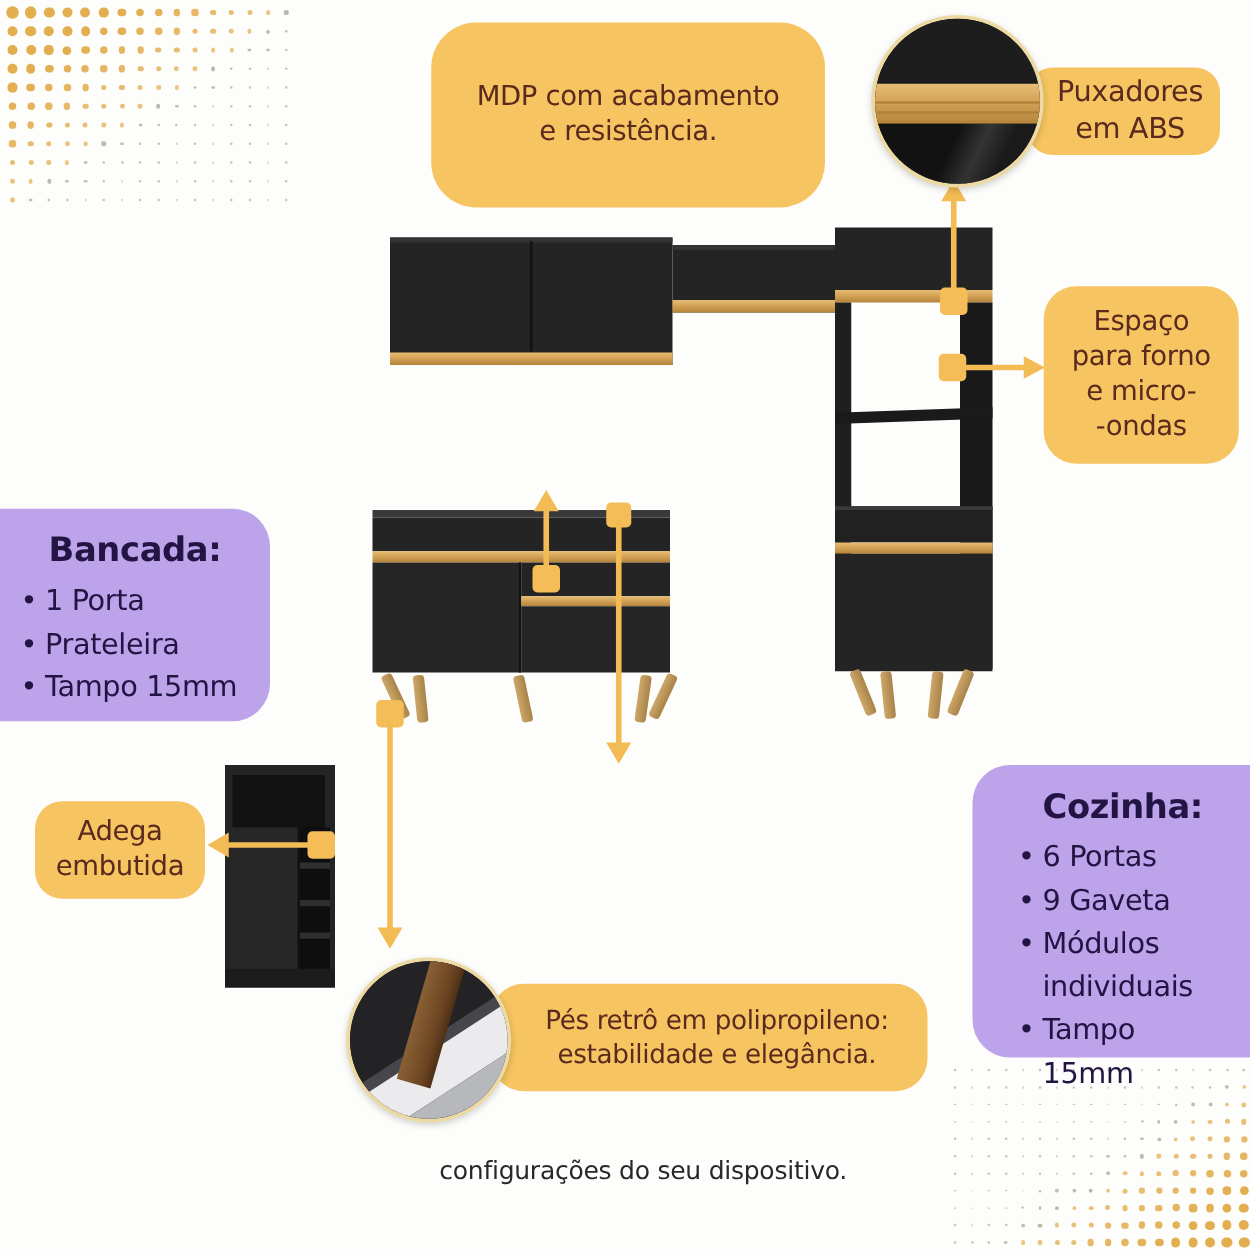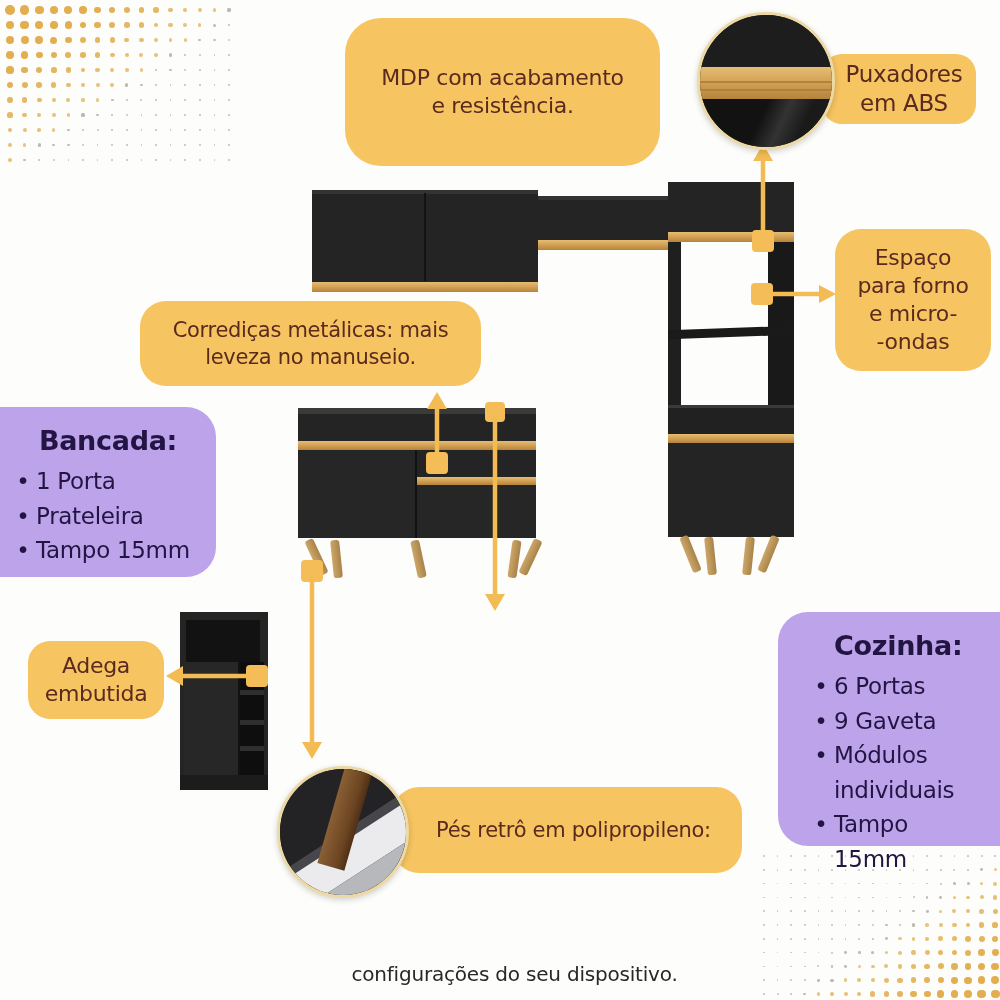--- a/index.html
+++ b/index.html
@@ -509,40 +509,37 @@
   <div class="bubble" style="left:345px;top:18px;width:315px;height:148px;border-radius:36px;font-size:22px;">
     <span>MDP com acabamento</span>
     <span>e resistência.</span>
   </div>
 
   <div class="bubble" style="left:822px;top:54px;width:154px;height:70px;border-radius:20px;font-size:23px;padding-left:10px;box-sizing:border-box;">
     <span>Puxadores</span>
     <span>em ABS</span>
   </div>
 
-  <div class="bubble" style="left:140px;top:301px;width:341px;height:85px;border-radius:26px;font-size:21px;">
-    <span>Corrediças metálicas: mais</span>
-    <span>leveza no manuseio.</span>
-  </div>
 
   <div class="bubble" style="left:835px;top:229px;width:156px;height:142px;border-radius:26px;font-size:22px;">
     <span>Espaço</span>
     <span>para forno</span>
     <span>e micro-</span>
     <span>-ondas</span>
   </div>
 
   <div class="bubble" style="left:28px;top:641px;width:136px;height:78px;border-radius:22px;font-size:22px;">
     <span>Adega</span>
     <span>embutida</span>
   </div>
 
 
   <div class="bubble" style="left:393px;top:787px;width:349px;height:86px;border-radius:26px;font-size:21px;padding-left:12px;box-sizing:border-box;">
     <span>Pés retrô em polipropileno:</span>
+    <span>estabilidade e elegância.</span>
   </div>
 
   <div class="circle" style="left:697px;top:12px;width:132px;height:132px;">
     <div class="abs" style="left:0;top:0;right:0;height:52px;background:#1d1d1d;"></div>
     <div class="abs wood" style="left:0;top:52px;right:0;height:32px;"></div>
     <div class="abs" style="left:0;top:66px;right:0;height:2px;background:#9a6f2e;opacity:.6;"></div>
     <div class="abs" style="left:0;top:74px;right:0;height:2px;background:#9a6f2e;opacity:.5;"></div>
     <div class="abs" style="left:0;top:84px;right:0;bottom:0;background:linear-gradient(115deg,#121212 45%,#333 60%,#1a1a1a 75%);"></div>
   </div>
 
@@ -585,15 +582,15 @@
     <div class="item">
       <span class="blt">•</span>
       <span>Módulos individuais</span>
     </div>
     <div class="item">
       <span class="blt">•</span>
       <span>Tampo 15mm</span>
     </div>
   </div>
 
-  <div class="disclaimer" style="top:962px;padding-left:29px;">configurações do seu dispositivo.</div>
+  <div class="disclaimer" style="top:924px;padding-left:29px;">configurações do seu dispositivo.</div>
 
 </div>
 
 </body></html>

